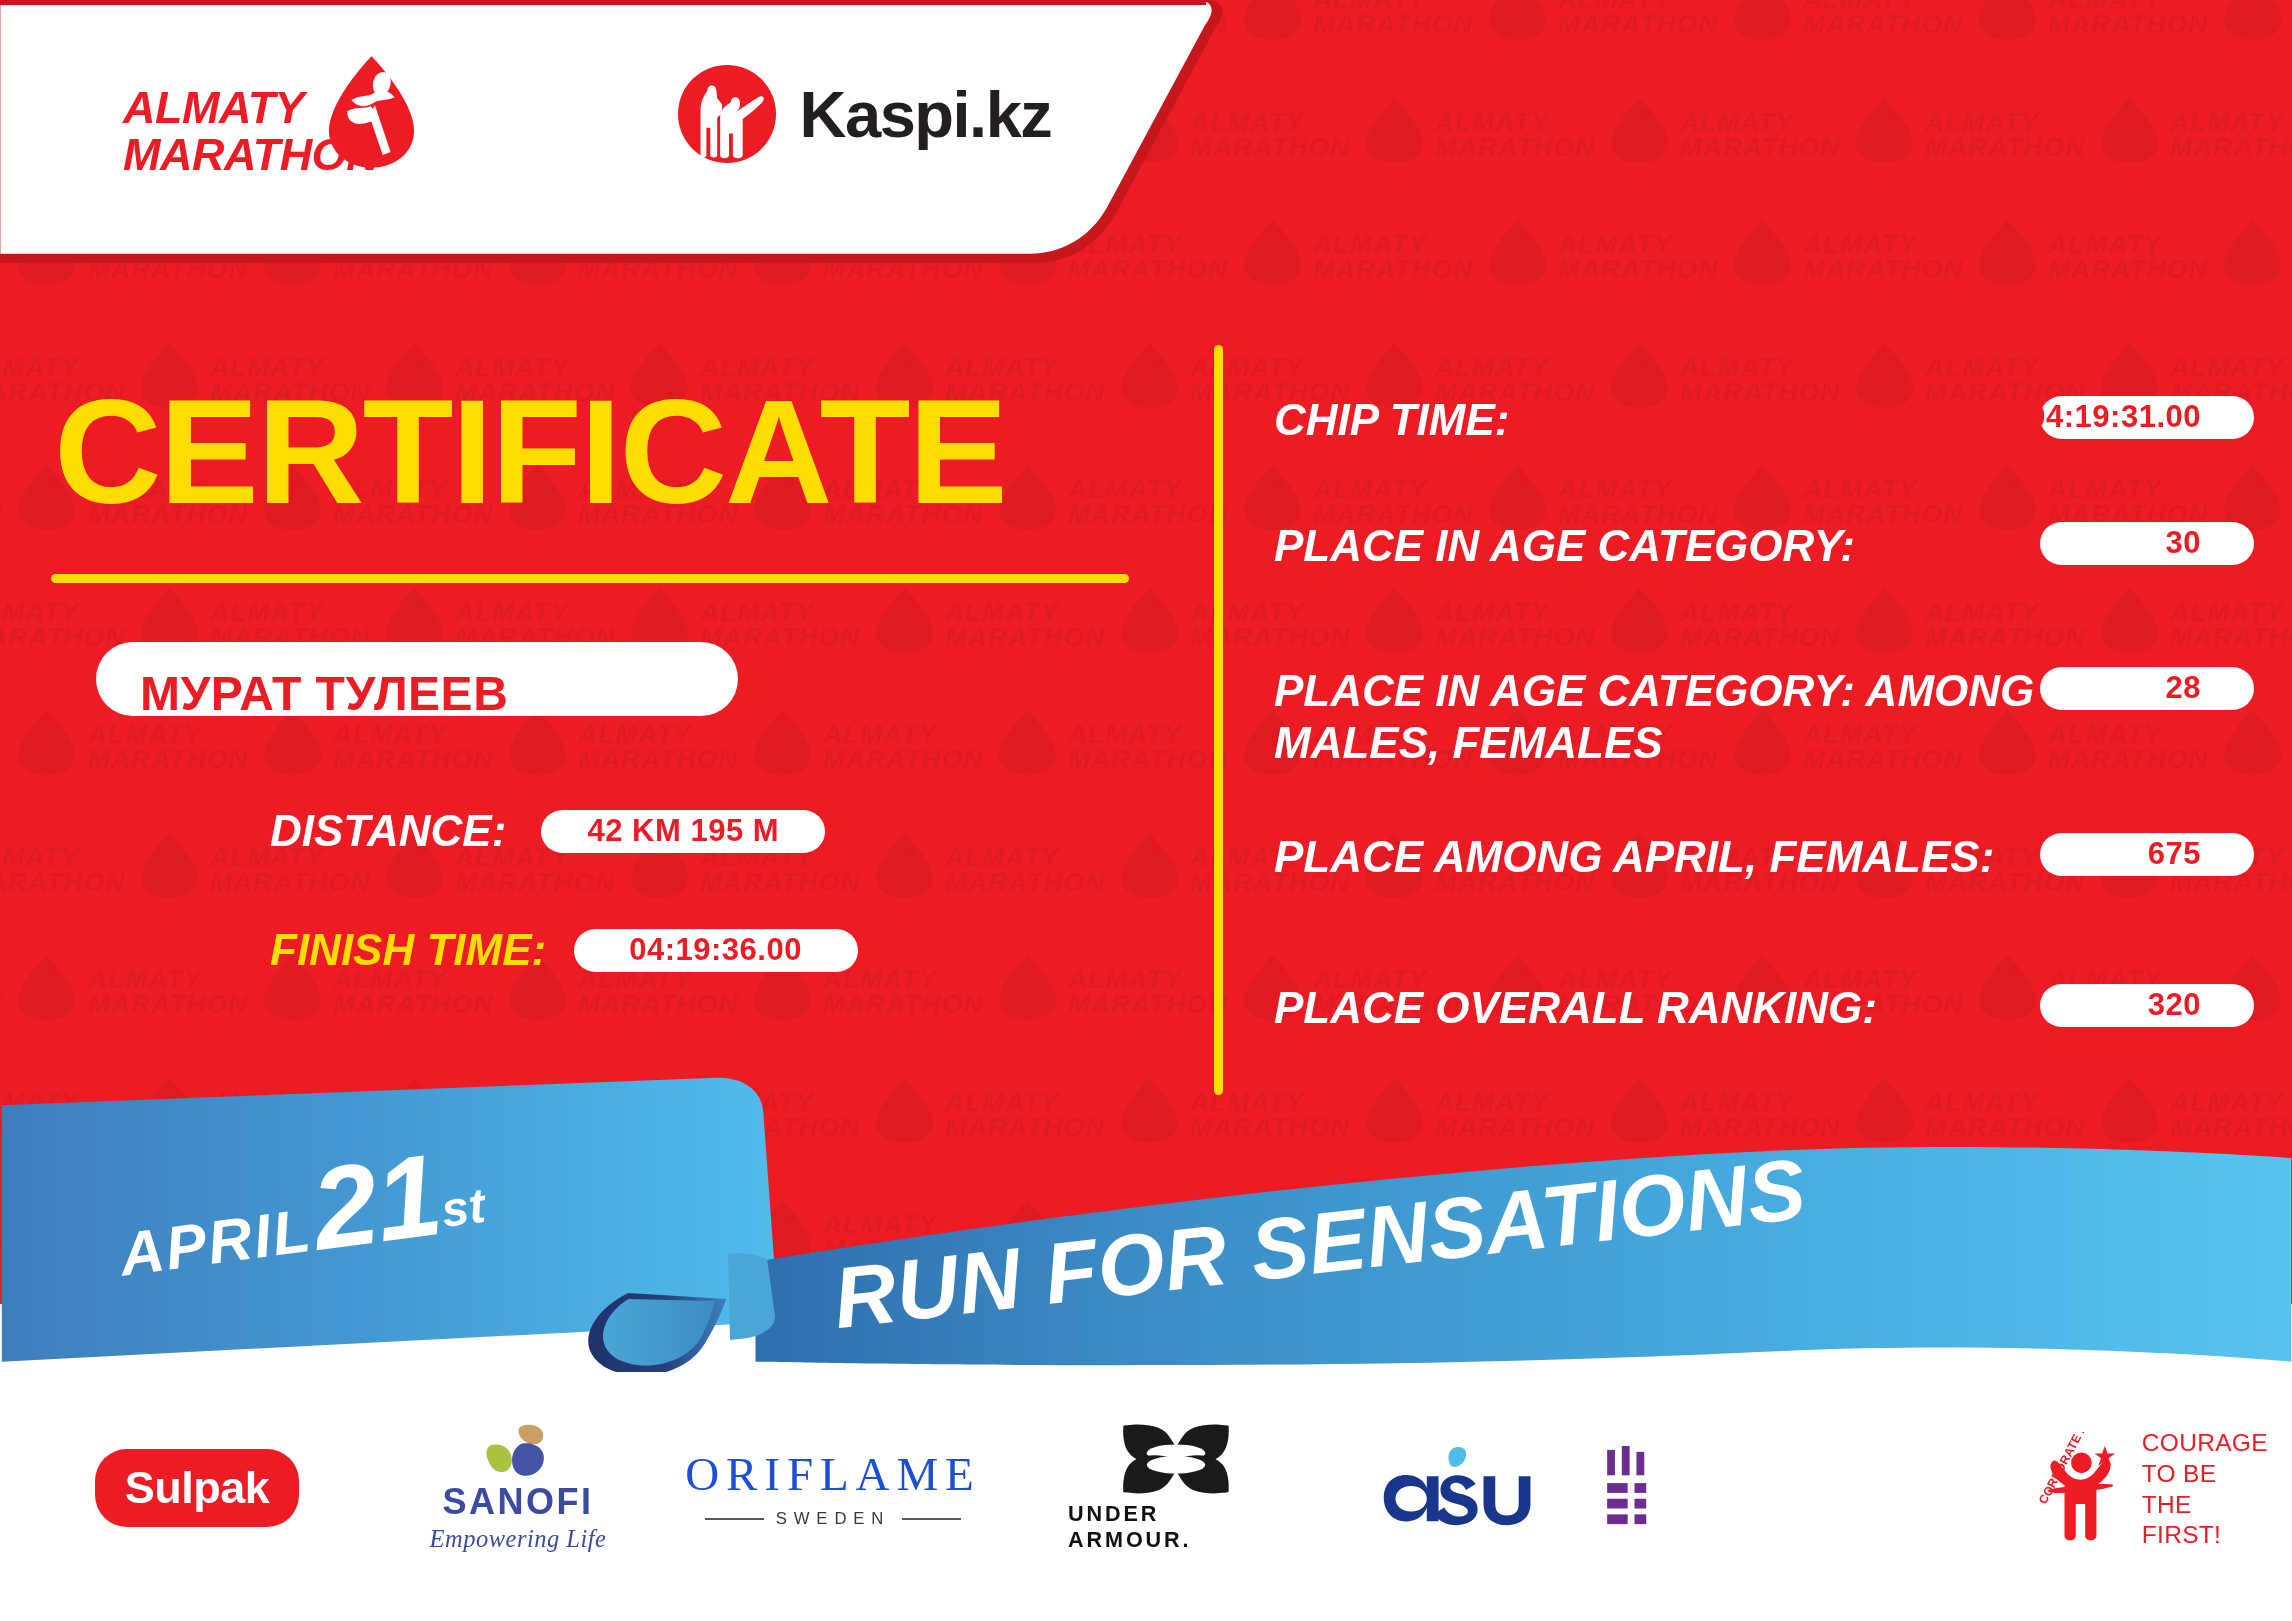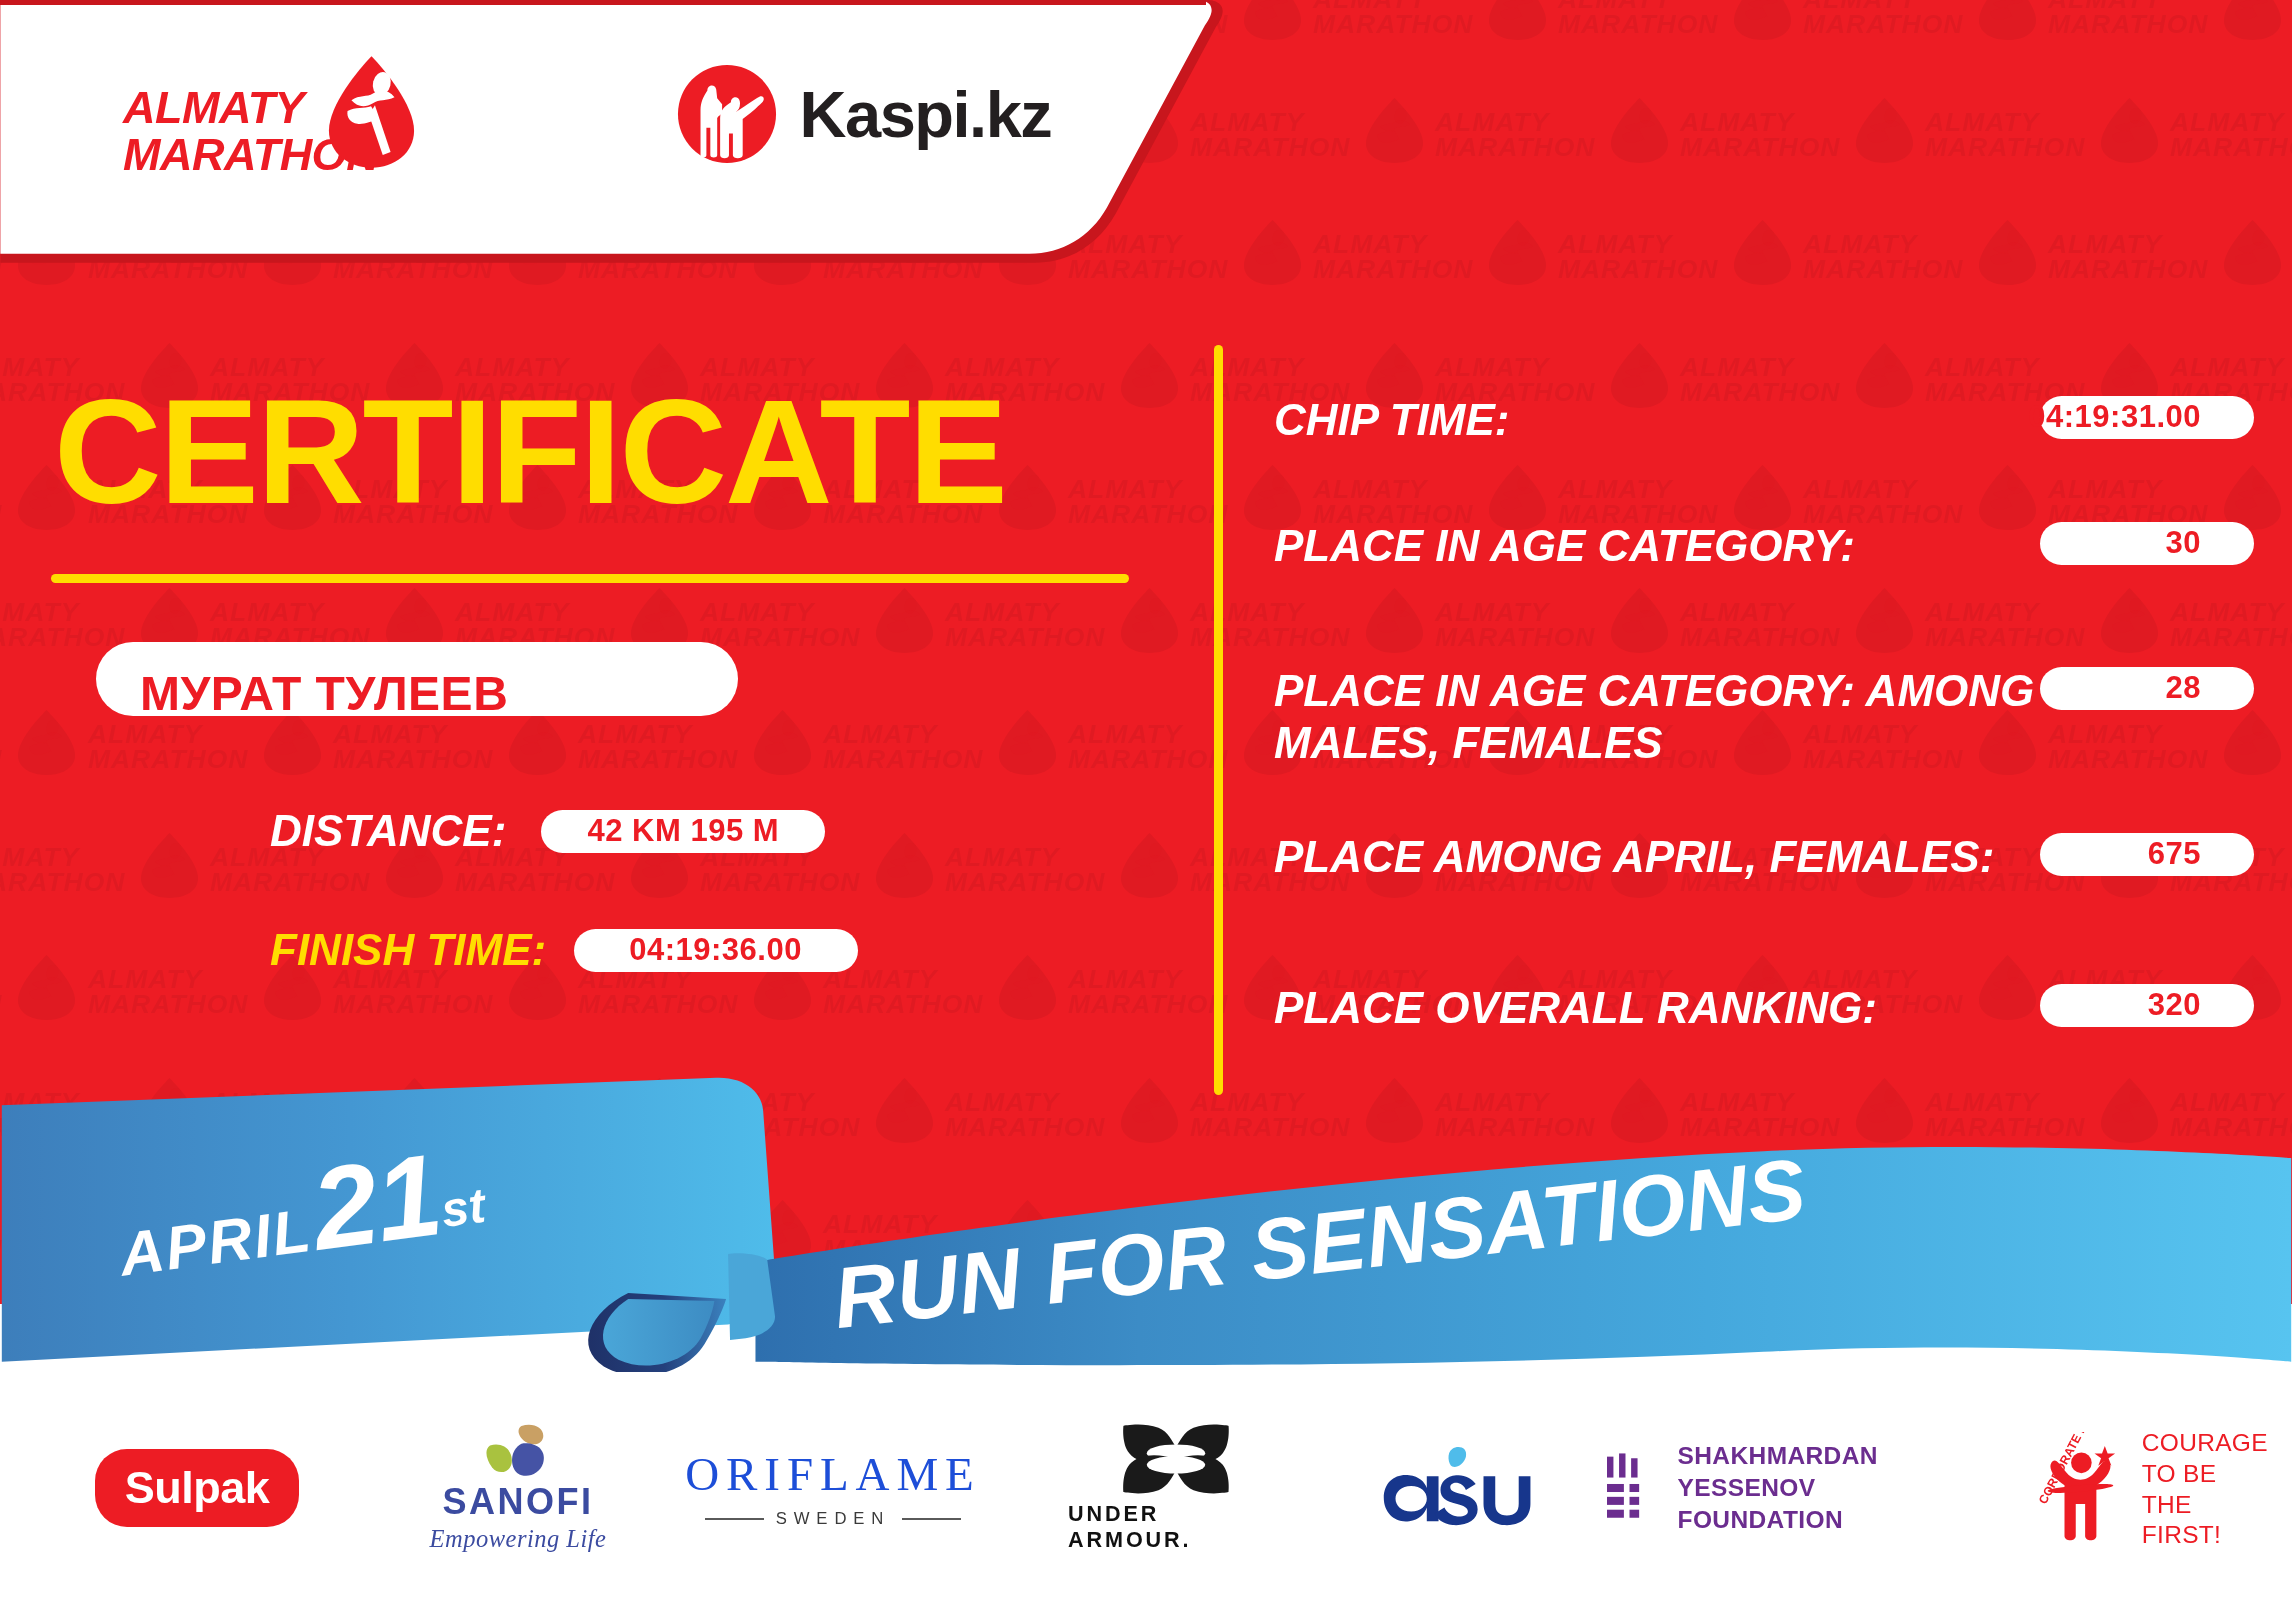--- a/index.html
+++ b/index.html
@@ -1908,24 +1908,20 @@
           <rect x="0" y="4" width="8" height="26" fill="#6B2D8F"></rect>
           <rect x="15" y="0" width="8" height="30" fill="#6B2D8F"></rect>
           <rect x="30" y="6" width="8" height="24" fill="#6B2D8F"></rect>
           <rect x="0" y="38" width="21" height="10" fill="#6B2D8F"></rect>
           <rect x="28" y="38" width="12" height="10" fill="#6B2D8F"></rect>
           <rect x="0" y="54" width="21" height="10" fill="#6B2D8F"></rect>
           <rect x="28" y="54" width="12" height="10" fill="#6B2D8F"></rect>
           <rect x="0" y="70" width="21" height="10" fill="#6B2D8F"></rect>
           <rect x="28" y="70" width="12" height="10" fill="#6B2D8F"></rect>
         </svg>
-        <div class="shakh-text">
-          <div>SHAKHMARDAN YESSENOV</div>
-          <div>FOUNDATION</div>
-        </div>
       </div>
 
       <div class="sp" id="sp-courage">
         <svg class="courage-mark" viewBox="0 0 112 118">
           <path d="M30,12 L35,16 M24,20 L30,23" stroke="#ED1C24" stroke-width="0"></path>
           <text x="6" y="64" fill="#ED1C24" font-size="13" font-family="Liberation Sans, sans-serif" font-weight="bold" transform="rotate(-62 22 58)">CORPORATE FUND</text>
           <circle cx="58" cy="30" r="11" fill="#ED1C24"></circle>
           <path d="M40,38 C34,30 30,24 26,30 C22,36 30,48 40,54 L40,108 C40,114 52,114 52,108 L52,74 L62,74 L62,108 C62,114 74,114 74,108 L74,54 C84,48 92,36 88,30 C84,24 80,30 74,38 C68,46 62,48 57,48 C52,48 46,46 40,38 Z" fill="#ED1C24"></path>
           <path d="M22,60 C22,56 90,50 92,54 C94,58 26,66 22,60 Z" fill="#ED1C24"></path>
           <path d="M83,12 L86,20 L94,20 L87,25 L90,33 L83,28 L76,33 L79,25 L72,20 L80,20 Z" fill="#ED1C24"></path>

